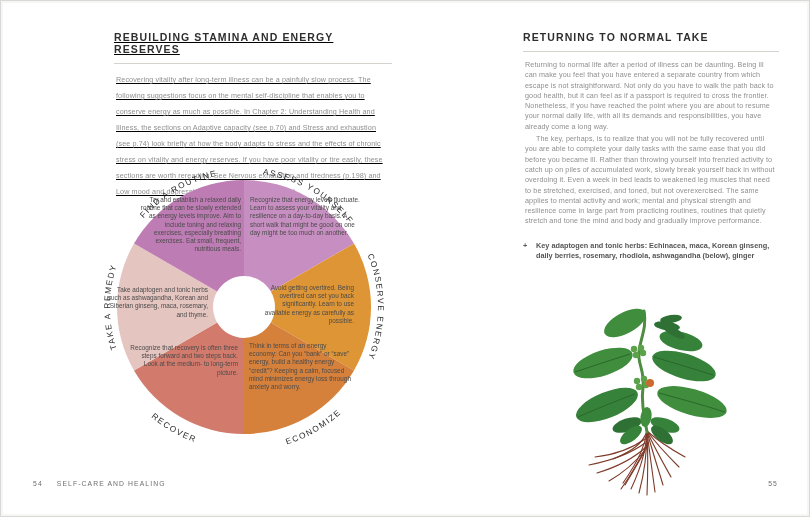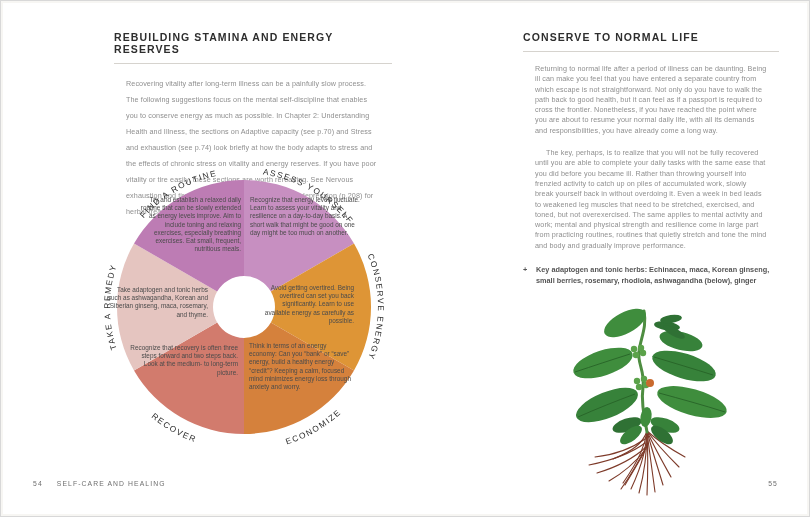--- a/index.html
+++ b/index.html
@@ -8,27 +8,27 @@
     border:1px solid #d8d8d8;box-sizing:border-box;
     box-shadow: inset 0 0 0 2px #f7f6f3;
     font-family:"Liberation Sans",sans-serif;
     overflow:hidden;
   }
   .page{position:absolute;top:0;height:100%;}
   .page-left{left:0;width:405px;}
   .page-right{left:405px;width:405px;}
 
   .column{position:absolute;top:30px;}
-  .column-left{left:113px;width:278px;}
+  .column-left{left:113px;width:278px;text-decoration:underline;}
   .column-right{left:117px;width:256px;}
 
   .heading{margin:0;font-size:10.5px;font-weight:700;letter-spacing:1.1px;color:#2e2e2e;}
   .rule{height:1px;background:#d6d3ce;margin:8px 0 8px;}
 
-  p.body{margin:12px;font-size:7.2px;color:#8f8f8f;letter-spacing:0.1px;}
+  p.body{margin:2px;font-size:7.2px;color:#8f8f8f;letter-spacing:0.1px;}
   .page-left p.body{line-height:16px;}
   .page-right p.body{line-height:10.3px;}
   p.indent{text-indent:11px;}
 
   .key{display:flex;margin-top:14px;font-size:7.3px;line-height:10.6px;font-weight:700;color:#555;}
   .key .plus{width:13px;flex:none;}
 
   
   .wheel{position:absolute;left:93px;top:156px;width:300px;height:300px;}
   .wheel svg{position:absolute;left:0;top:0;}
@@ -108,27 +108,27 @@
       <div class="seg-text seg-find">Try and establish a relaxed daily routine that can be slowly extended as energy levels improve. Aim to include toning and relaxing exercises, especially breathing exercises. Eat small, frequent, nutritious meals.</div>
     </div>
 
     <div class="footer footer-left">
       <span>54</span><span class="sec">SELF-CARE AND HEALING</span>
     </div>
   </section>
 
   <section class="page page-right">
     <div class="column column-right">
-      <h1 class="heading">CONSERVE TO NORMAL LIFE</h1>
+      <h1 class="heading">RETURNING TO NORMAL TAKE</h1>
       <div class="rule"></div>
       <p class="body">Returning to normal life after a period of illness can be daunting. Being ill can make you feel that you have entered a separate country from which escape is not straightforward. Not only do you have to walk the path back to good health, but it can feel as if a passport is required to cross the frontier. Nonetheless, if you have reached the point where you are about to resume your normal daily life, with all its demands and responsibilities, you have already come a long way.</p>
       <p class="body indent">The key, perhaps, is to realize that you will not be fully recovered until you are able to complete your daily tasks with the same ease that you did before you became ill. Rather than throwing yourself into frenzied activity to catch up on piles of accumulated work, slowly break yourself back in without overdoing it. Even a week in bed leads to weakened leg muscles that need to be stretched, exercised, and toned, but not overexercised. The same applies to mental activity and work; mental and physical strength and resilience come in large part from practicing routines, routines that quietly stretch and tone the mind and body and gradually improve performance.</p>
       <div class="key">
         <span class="plus">+</span>
-        <span>Key adaptogen and tonic herbs: Echinacea, maca, Korean ginseng, small berries, rosemary, rhodiola, ashwagandha (below), ginger</span>
+        <span>Key adaptogen and tonic herbs: Echinacea, maca, Korean ginseng, daily berries, rosemary, rhodiola, ashwagandha (below), ginger</span>
       </div>
     </div>
 
     <div class="plant">
       <svg width="215" height="205" viewBox="0 0 215 205">
 
         <g fill="none" stroke="#7d3a29" stroke-width="1.1" stroke-linecap="round">
           <path d="M86 132 C84 145,80 158,62 184"></path>
           <path d="M86 132 C85 147,83 162,70 190"></path>
           <path d="M86 132 C86 150,85 168,78 194"></path>

